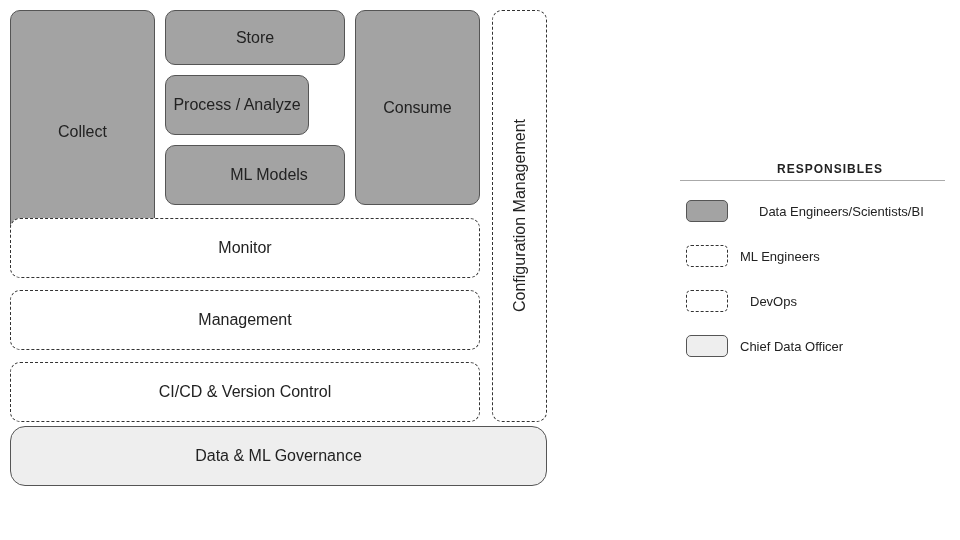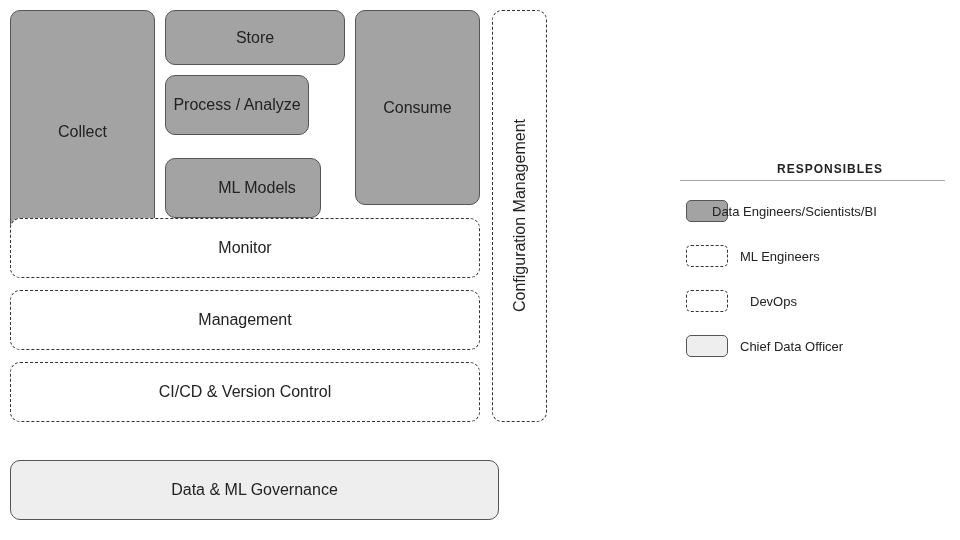--- a/index.html
+++ b/index.html
@@ -77,41 +77,41 @@
 <body>
 
 <div class="canvas">
 
   <div class="box solid-box" style="left:10px; top:10px; width:145px; height:244px;">Collect</div>
 
   <div class="box solid-box" style="left:165px; top:10px; width:180px; height:55px;">Store</div>
 
   <div class="box solid-box" style="left:165px; top:75px; width:144px; height:60px;">Process / Analyze</div>
 
-  <div class="box solid-box" style="left:165px; top:158px; width:156px; height:60px;padding-left:28px;">ML Models</div>
+  <div class="box solid-box" style="left:165px; top:145px; width:180px; height:60px;padding-left:28px;">ML Models</div>
 
   <div class="box solid-box" style="left:355px; top:10px; width:125px; height:195px;">Consume</div>
 
   <div class="box dashed-long" style="left:10px; top:218px; width:470px; height:60px;">Monitor</div>
 
   <div class="box dashed-long" style="left:10px; top:290px; width:470px; height:60px;">Management</div>
 
   <div class="box dashed-short" style="left:10px; top:362px; width:470px; height:60px;">CI/CD &amp; Version Control</div>
 
   <div class="box dashed-short" style="left:492px; top:10px; width:55px; height:412px;">
     <span class="vertical-text">Configuration Management</span>
   </div>
 
-  <div class="box filled-box" style="left:10px; top:460px; width:489px; height:60px;">Data &amp; ML Governance</div>
+  <div class="box filled-box" style="left:10px; top:426px; width:537px; height:60px;border-radius:15px;">Data &amp; ML Governance</div>
 
   <div class="legend-title" style="left:770px; top:162px; width:120px;">RESPONSIBLES</div>
   <div class="legend-line" style="left:680px; top:180px; width:265px;"></div>
 
   <div class="legend-swatch solid-box" style="left:686px; top:200px;"></div>
-  <div class="legend-label" style="left:712px; top:200px;">Data Engineers/Scientists/BI</div>
+  <div class="legend-label" style="left:759px; top:200px;">Data Engineers/Scientists/BI</div>
 
   <div class="legend-swatch dashed-long" style="left:686px; top:245px;"></div>
   <div class="legend-label" style="left:740px; top:245px;">ML Engineers</div>
 
   <div class="legend-swatch dashed-short" style="left:686px; top:290px;"></div>
   <div class="legend-label" style="left:740px; top:290px;margin-left:10px;">DevOps</div>
 
   <div class="legend-swatch filled-box" style="left:686px; top:335px;"></div>
   <div class="legend-label" style="left:740px; top:335px;">Chief Data Officer</div>
 

